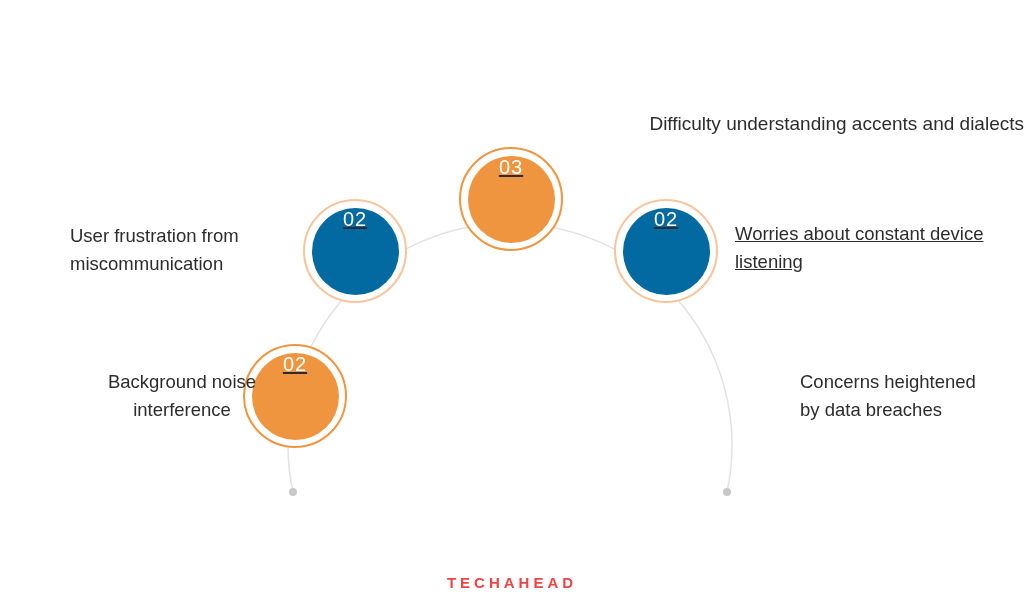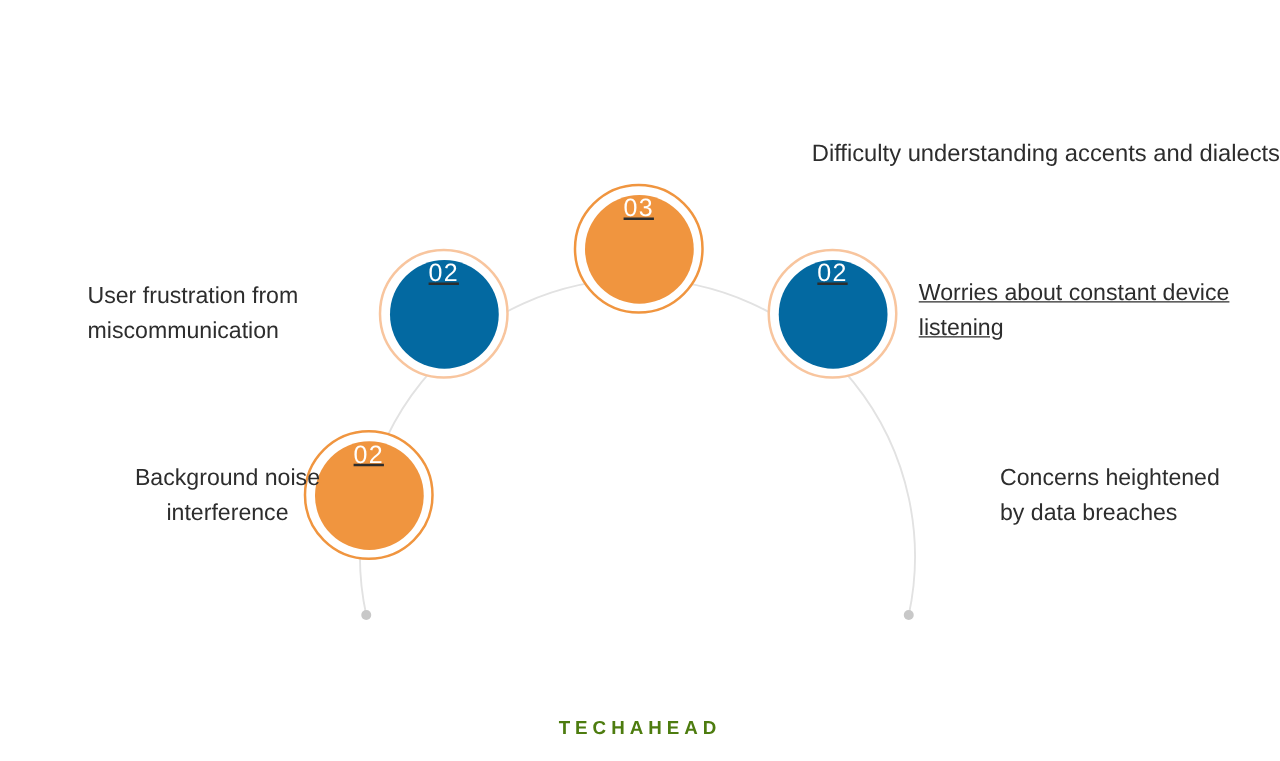--- a/index.html
+++ b/index.html
@@ -69,21 +69,21 @@
   .label.l04 { left: 735px; top: 220px; width: 290px; text-align: left; text-decoration: underline; }
   .label.l05 { left: 800px; top: 368px; width: 230px; text-align: left; }
   .brand {
     position: absolute;
     left: 0; top: 574px;
     width: 1024px;
     text-align: center;
     font-size: 15px;
     font-weight: 700;
     letter-spacing: 4px;
-    color: #4d7c0f;
+    color: #ef4444;
   }
 </style>
 </head>
 <body>
 
 <div class="stage">
 
   <svg class="arc" viewBox="0 0 1024 609" aria-hidden="true">
     <path d="M 293 492 A 222 222 0 1 1 727 492"></path>
     <circle cx="293" cy="492" r="4"></circle>

